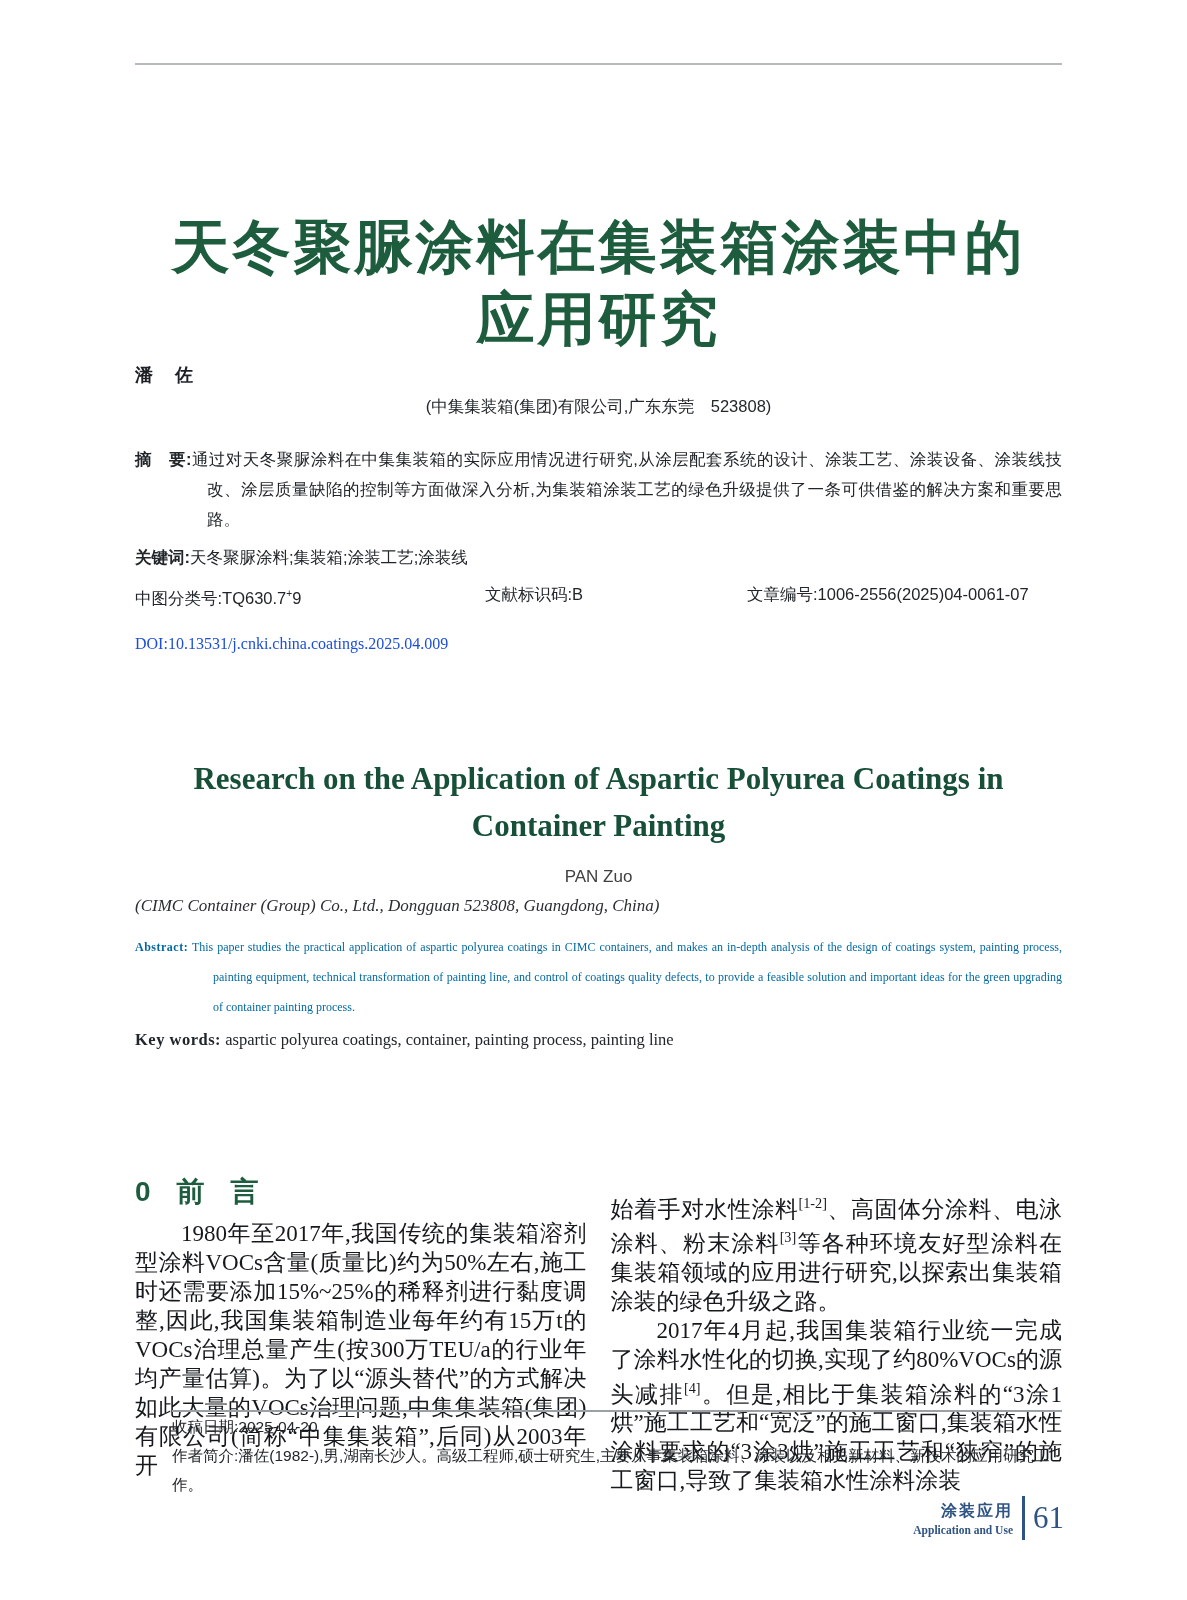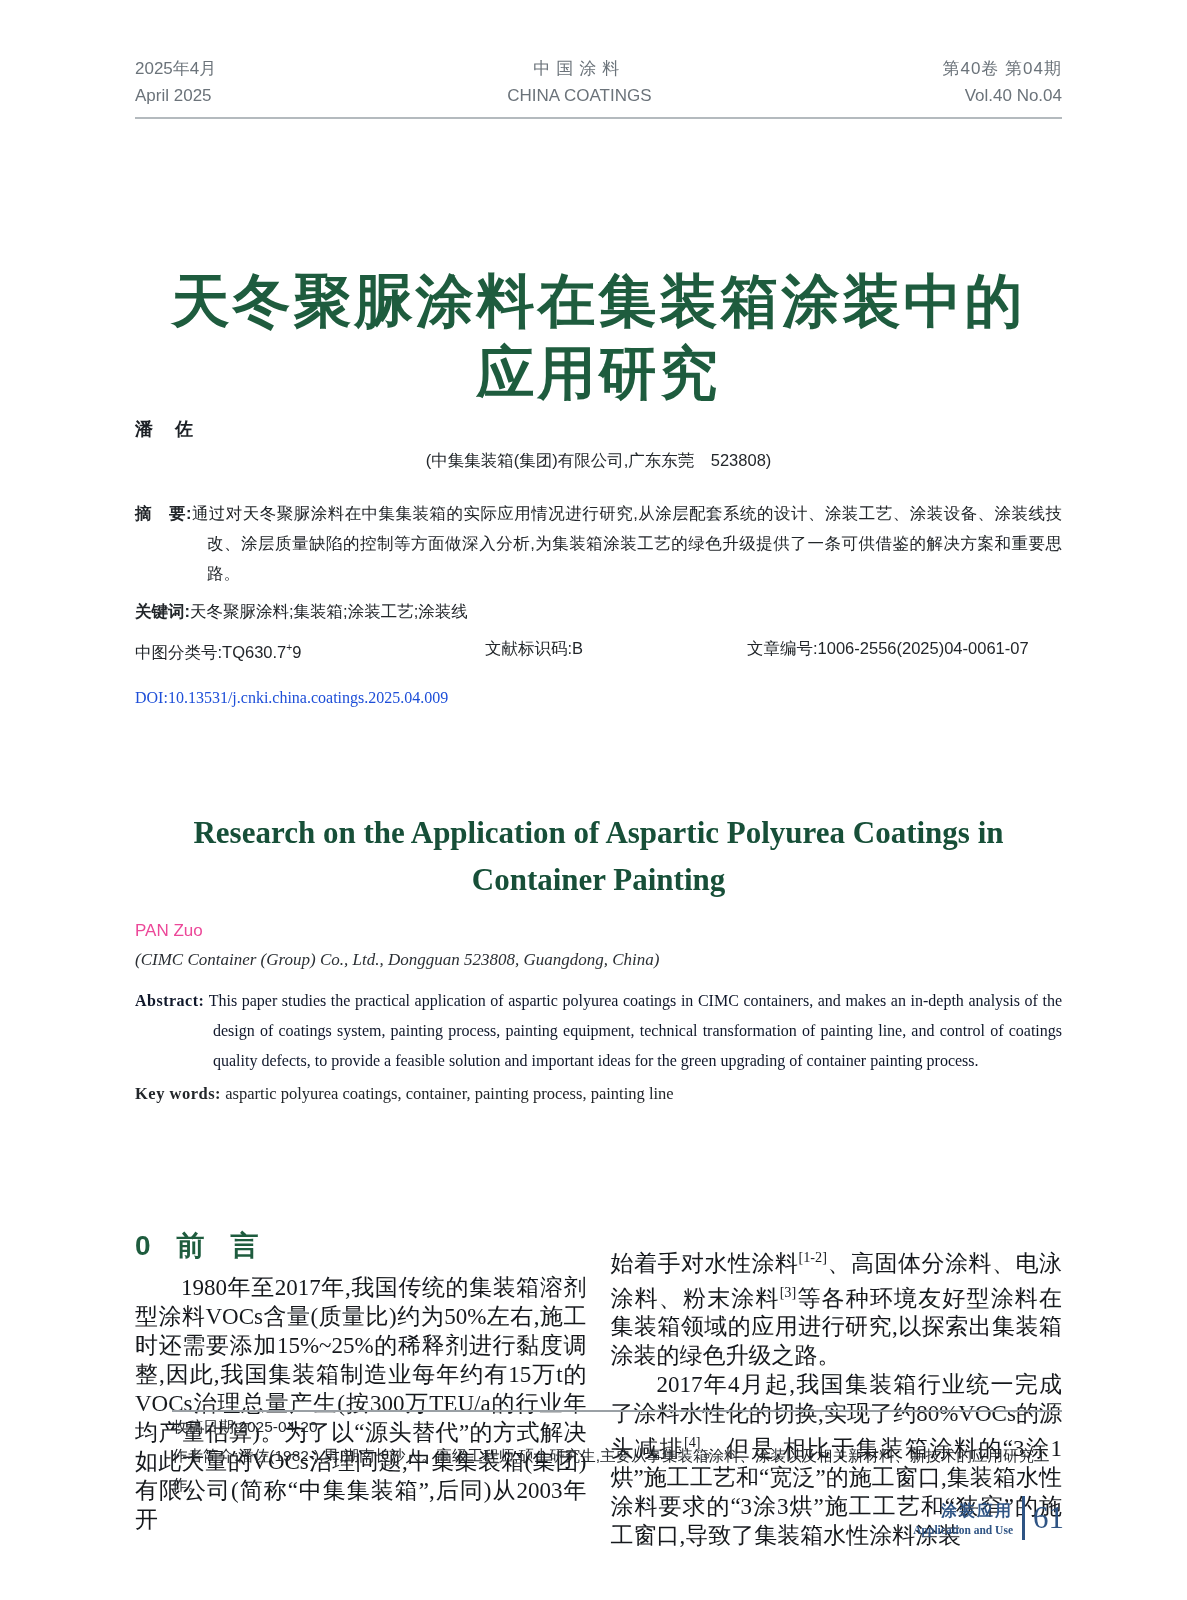--- a/index.html
+++ b/index.html
@@ -43,25 +43,25 @@
   .class-row{display:flex;margin-top:7px;}
   .class-row .c1{width:350px;}
   .class-row .c2{width:262px;}
   .class-row .c3{flex:1;}
   sup{font-size:0.62em;}
   .doi{margin-top:16px;font-family:"Liberation Serif",serif;font-size:16px;color:#1d4ed8;}
   
   .title-en{margin:96px auto 0 auto;max-width:930px;text-align:center;
             color:var(--title_green_en);font-family:"Liberation Serif",serif;
             font-weight:bold;font-size:31px;line-height:47px;}
-  .author-en{margin-top:18px;font-size:17px;color:#ec4899;}
+  .author-en{margin-top:18px;text-align:center;font-size:17px;color:#404040;}
   .affil-en{margin-top:9px;text-align:left;font-style:italic;
             font-family:"Liberation Serif",serif;font-size:17px;color:#2a2e33;}
-  .abs-en{margin-top:16px;font-family:"Liberation Serif",serif;font-size:16px;
-          line-height:30px;text-align:justify;color:#0f172a;
+  .abs-en{margin-top:16px;font-family:"Liberation Serif",serif;font-size:12px;
+          line-height:30px;text-align:justify;color:#0369a1;
           padding-left:78px;text-indent:-78px;}
   .abs-en .lbl,.kw-en .lbl{font-weight:bold;letter-spacing:0.5px;font-family:"Liberation Serif",serif;}
   .kw-en{margin-top:3px;font-family:"Liberation Serif",serif;font-size:16.5px;line-height:30px;
          padding-left:78px;text-indent:-78px;color:#22262a;}
   
   .section{margin-top:122px;}
   .columns{display:flex;gap:24px;}
   .col{flex:1;min-width:0;}
   .sec-head{color:var(--accent_green);font-size:28px;font-weight:bold;margin:0 0 12px 0;line-height:30px;}
   .sec-head .num{margin-right:26px;}
@@ -80,34 +80,20 @@
   .pfoot .cn{font-size:16px;font-weight:bold;letter-spacing:2px;line-height:24px;text-align:right;}
   .pfoot .en{font-size:11.5px;font-family:"Liberation Serif",serif;font-weight:bold;line-height:15px;}
   .pfoot .bar{width:3px;height:44px;background:var(--footer_blue);margin-right:8px;}
   .pfoot .num{font-family:"Liberation Serif",serif;font-size:31px;line-height:44px;}
 </style>
 </head>
 <body>
 
 <div class="page">
 
-  <div class="jhdr">
-    <div class="l">
-      <div>2025年4月</div>
-      <div>April 2025</div>
-    </div>
-    <div class="c">
-      <div class="cn">中国涂料</div>
-      <div>CHINA COATINGS</div>
-    </div>
-    <div class="r">
-      <div class="cn tight">第40卷 第04期</div>
-      <div>Vol.40  No.04</div>
-    </div>
-  </div>
   <hr class="header-rule">
 
   <h1 class="title-cn"><span>天冬聚脲涂料在集装箱涂装中的</span><br><span>应用研究</span></h1>
 
   <div class="author-cn">潘　佐</div>
   <div class="affil-cn">(中集集装箱(集团)有限公司,广东东莞　523808)</div>
 
   <div class="meta">
     <div class="hang-cn">
       <span class="lbl">摘　要:</span><span>通过对天冬聚脲涂料在中集集装箱的实际应用情况进行研究,从涂层配套系统的设计、涂装工艺、涂装设备、涂装线技改、涂层质量缺陷的控制等方面做深入分析,为集装箱涂装工艺的绿色升级提供了一条可供借鉴的解决方案和重要思路。</span>

